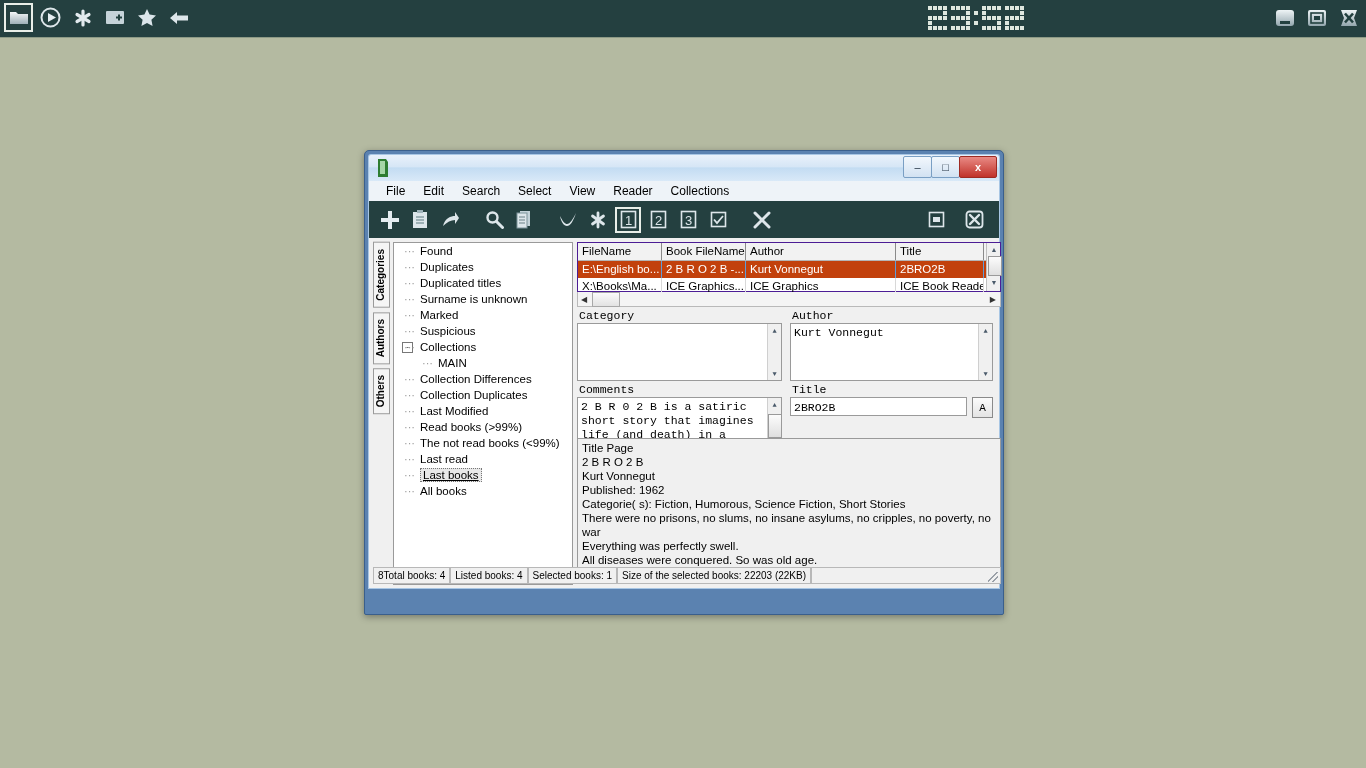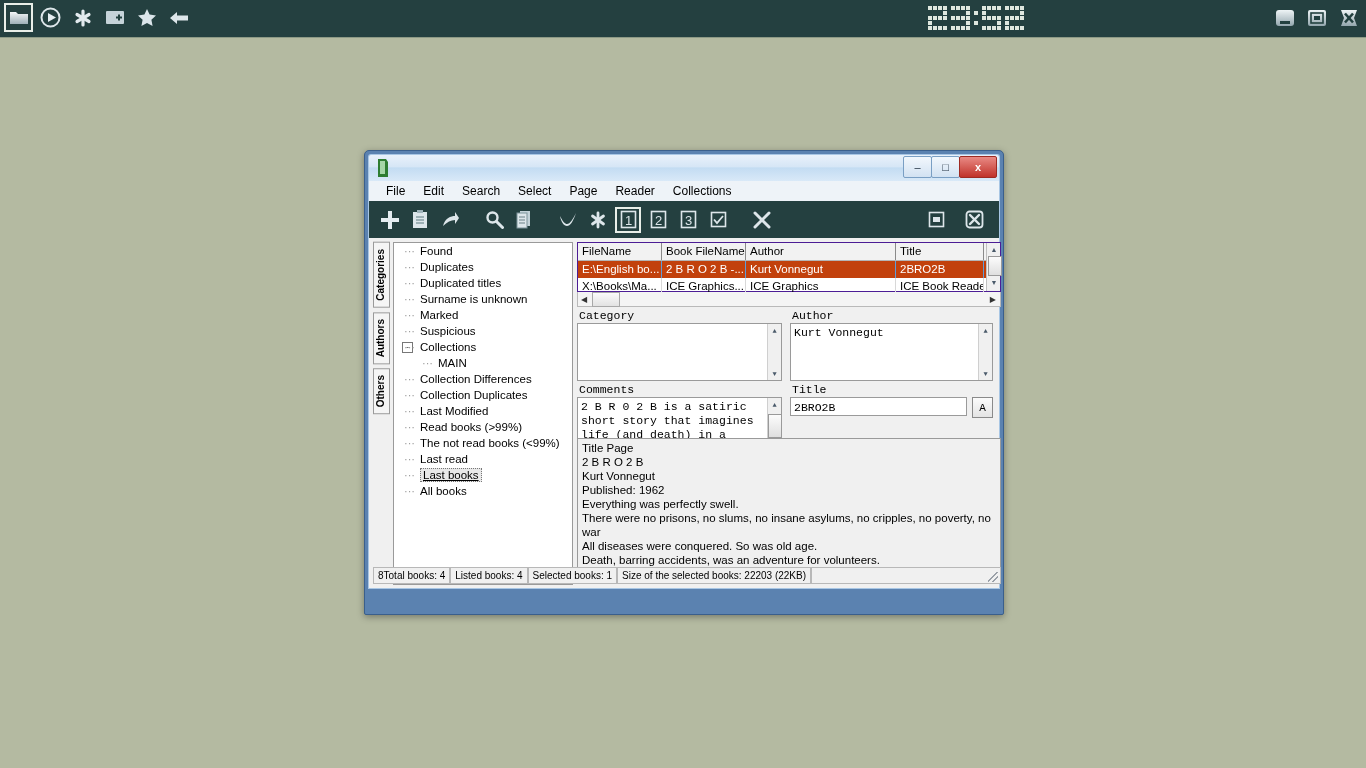--- a/index.html
+++ b/index.html
@@ -333,21 +333,21 @@
       <div class="tbb">□</div>
       <div class="tbb close">x</div>
     </div>
   </div>
 
   <div id="menubar">
     <div class="mi">File</div>
     <div class="mi">Edit</div>
     <div class="mi">Search</div>
     <div class="mi">Select</div>
-    <div class="mi">Page</div>
+    <div class="mi">View</div>
     <div class="mi">Reader</div>
     <div class="mi">Collections</div>
   </div>
 
   <div id="toolbar">
     <div class="tool">
       <svg width="20" height="20" viewBox="0 0 20 20">
           <g stroke="#e6eef2" stroke-width="4" stroke-linecap="square">
             <path d="M10 3v14"></path>
             <path d="M3 10h14"></path>
@@ -561,22 +561,23 @@
             <div class="sqbtn">A</div>
           </div>
         </div>
       </div>
 
       <div id="titlepage">
           <div>Title Page</div>
           <div>2 B R O 2 B</div>
           <div>Kurt Vonnegut</div>
           <div>Published: 1962</div>
+          <div>Categorie( s): Fiction, Humorous, Science Fiction, Short Stories</div>
+          <div>There were no prisons, no slums, no insane asylums, no cripples, no poverty, no war</div>
           <div>Everything was perfectly swell.</div>
-          <div>There were no prisons, no slums, no insane asylums, no cripples, no poverty, no war</div>
           <div>All diseases were conquered. So was old age.</div>
           <div style="height: 7px;">Death, barring accidents, was an adventure for volunteers.</div>
         </div>
     </div>
 
     <div id="statusbar">
       <div class="sp">8Total books: 4</div>
       <div class="sp">Listed books: 4</div>
       <div class="sp">Selected books: 1</div>
       <div class="sp">Size of the selected books: 22203  (22KB)</div>

